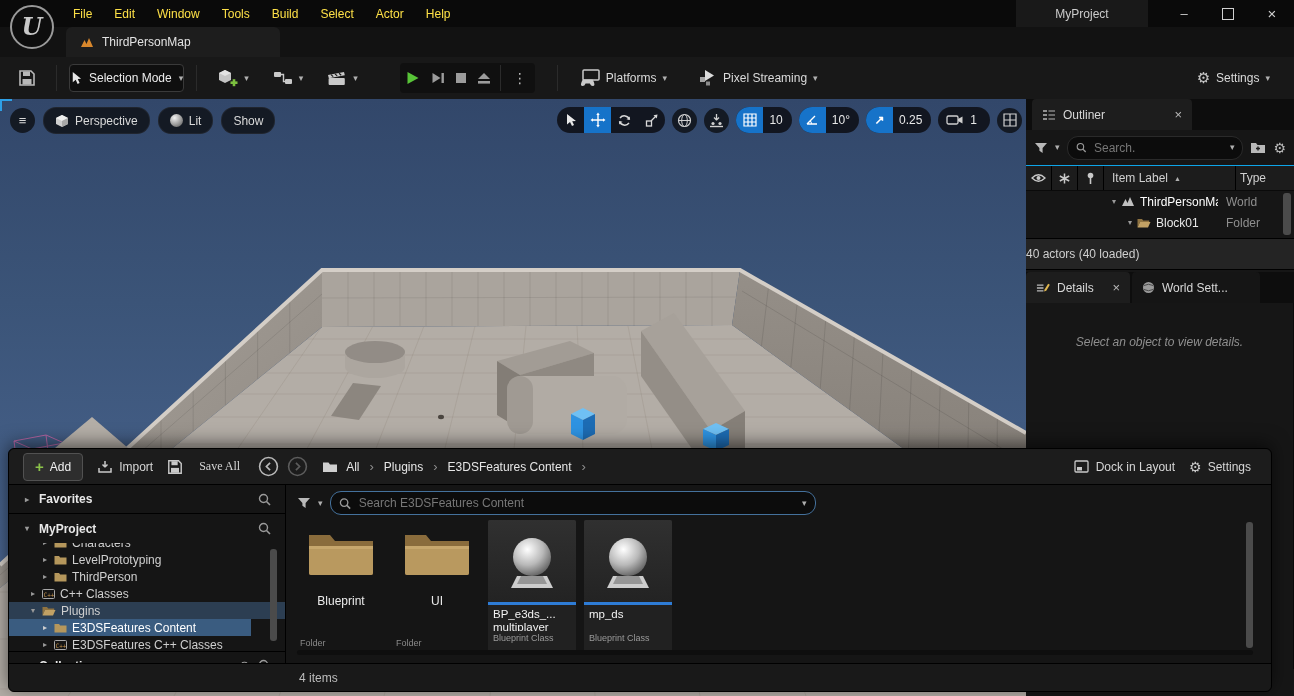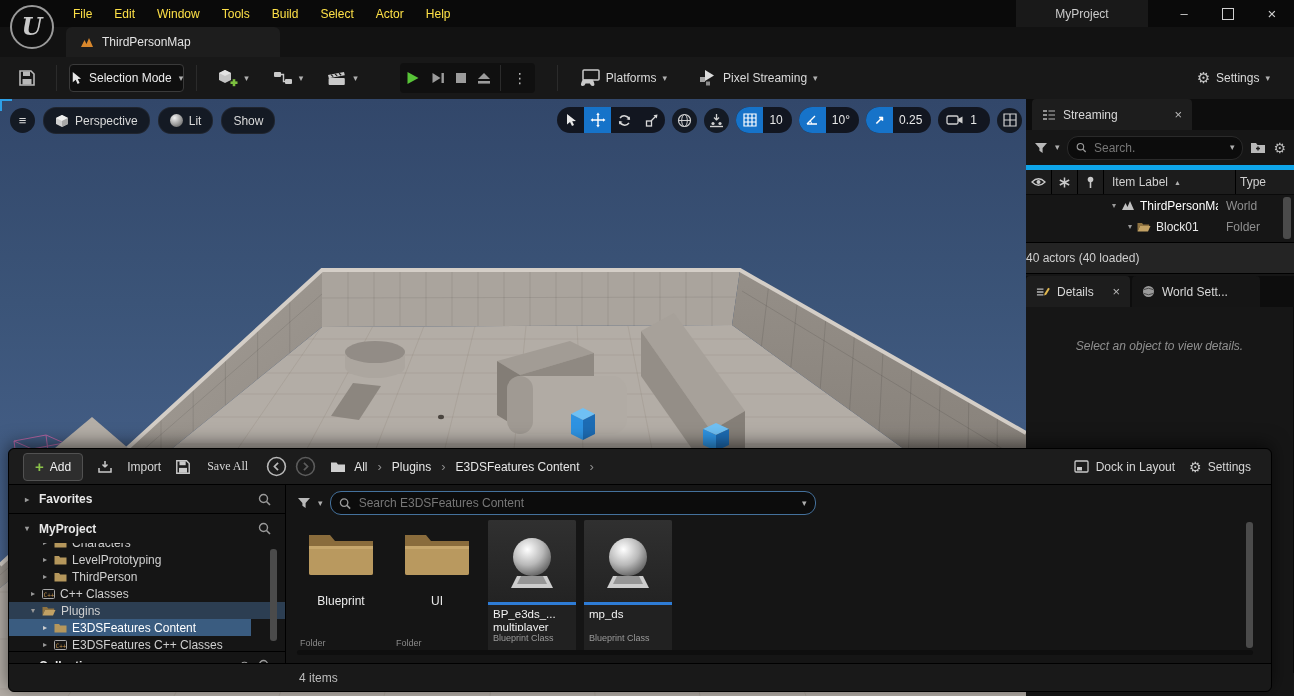--- a/index.html
+++ b/index.html
@@ -40,21 +40,21 @@
   .snapval{padding:0 9px 0 6px;font-size:12px;color:#e8e8e8;}
   .lit-ball{width:13px;height:13px;border-radius:50%;background:radial-gradient(circle at 35% 30%,#f2f2f2,#9a9a9a 55%,#4c4c4c);}
   
   #right-panel{left:1026px;top:99px;width:268px;height:597px;background:#161616;}
   .tabstrip{height:31px;background:#0d0d0d;display:flex;align-items:flex-end;}
   .ptab{height:31px;display:flex;align-items:center;gap:7px;padding:0 10px;font-size:12px;color:#d8d8d8;box-sizing:border-box;}
   .ptab.on{background:#1d1d1d;border-radius:4px 4px 0 0;}
   .srch{height:22px;background:#0c0c0c;border:1px solid #2a2a2a;border-radius:11px;display:flex;align-items:center;gap:6px;padding:0 8px;}
   .srch input{background:transparent;border:none;outline:none;color:#bdbdbd;font-size:12px;font-family:"Liberation Sans",sans-serif;width:100%;}
   .srch input::placeholder{color:#777;}
-  #out-header{height:24px;background:#1c1c1c;border-top:5px solid #0ea5e9;border-bottom:1px solid #0a0a0a;display:flex;align-items:center;font-size:12px;color:#d0d0d0;}
+  #out-header{height:24px;background:#1c1c1c;border-top:1px solid #0ea5e9;border-bottom:1px solid #0a0a0a;display:flex;align-items:center;font-size:12px;color:#d0d0d0;}
   .oh-cell{height:100%;display:flex;align-items:center;justify-content:center;border-right:1px solid #000;box-sizing:border-box;}
   .out-row{height:21px;display:flex;align-items:center;font-size:12px;}
   .type-col{position:absolute;left:200px;width:58px;color:#8f8f8f;font-size:12px;}
   #out-status{height:30px;background:#242424;border-top:1px solid #000;border-bottom:1px solid #000;display:flex;align-items:center;font-size:12px;color:#cfcfcf;}
   
   #browser{left:8px;top:448px;width:1264px;height:244px;background:#151515;border:1px solid #000;border-radius:6px;
            box-sizing:border-box;box-shadow:0 -4px 18px rgba(0,0,0,.55);}
   #cb-header{height:36px;background:#1c1c1c;border-bottom:1px solid #000;border-radius:6px 6px 0 0;display:flex;align-items:center;padding:0 14px;gap:14px;box-sizing:border-box;}
   #add-btn{height:26px;background:#2e2e2e;border:1px solid #515151;border-radius:4px;display:flex;align-items:center;gap:6px;padding:0 11px;font-size:12px;color:#f0f0f0;}
   .crumb{font-size:12px;color:#e6e6e6;}
@@ -450,21 +450,21 @@
   </div>
 
   <div id="right-panel" class="abs">
 
     <div class="tabstrip">
       <div class="ptab on" style="margin-left:6px;width:160px;">
         <svg width="14" height="12" viewBox="0 0 14 12">
             <path d="M1 2 H5 M1 6 H5 M1 10 H5" stroke="#b9b9b9" stroke-width="1.6"></path>
             <path d="M6.5 2 H13 M6.5 6 H13 M6.5 10 H13" stroke="#848484" stroke-width="1.6"></path>
           </svg>
-        <span>Streaming</span>
+        <span>Outliner</span>
         <span style="margin-left:auto;color:#b9b9b9;font-size:13px;">×</span>
       </div>
     </div>
 
     <div class="flex" style="height:35px;padding:0 8px;gap:7px;background:#161616;">
       <svg width="14" height="12" viewBox="0 0 14 12">
           <path d="M1 1 H13 L8.6 6 V11 L5.4 8.8 V6 Z" fill="#b9b9b9"></path>
         </svg>
       <span class="chevtxt">▾</span>
       <div class="srch" style="flex:1;">
@@ -555,21 +555,21 @@
     </div>
   </div>
 
   <div id="browser" class="abs">
 
     <div id="cb-header">
       <div id="add-btn">
         <span style="color:#8bc34a;font-size:15px;font-weight:bold;line-height:1;">+</span>
         <span>Add</span>
       </div>
-      <div class="flex" style="gap:14px;">
+      <div class="flex" style="gap:6px;">
         <svg width="16" height="14" viewBox="0 0 16 14">
             <path d="M8 1 V7 M8 7 L5.5 4.5 M8 7 L10.5 4.5" stroke="#c9c9c9" stroke-width="1.5" fill="none"></path>
             <path d="M2 8 V12 H14 V8" stroke="#c9c9c9" stroke-width="1.5" fill="none"></path>
           </svg>
         <span class="t12">Import</span>
       </div>
       <div class="flex" style="gap:16px;font-family:Liberation Serif, serif;">
         <svg width="16" height="16" viewBox="0 0 18 18">
             <path d="M2 2 h11 l3 3 v11 h-14 z" fill="none" stroke="#c9c9c9" stroke-width="1.6"></path>
             <rect x="5" y="2.5" width="7" height="4.5" fill="#c9c9c9"></rect>

